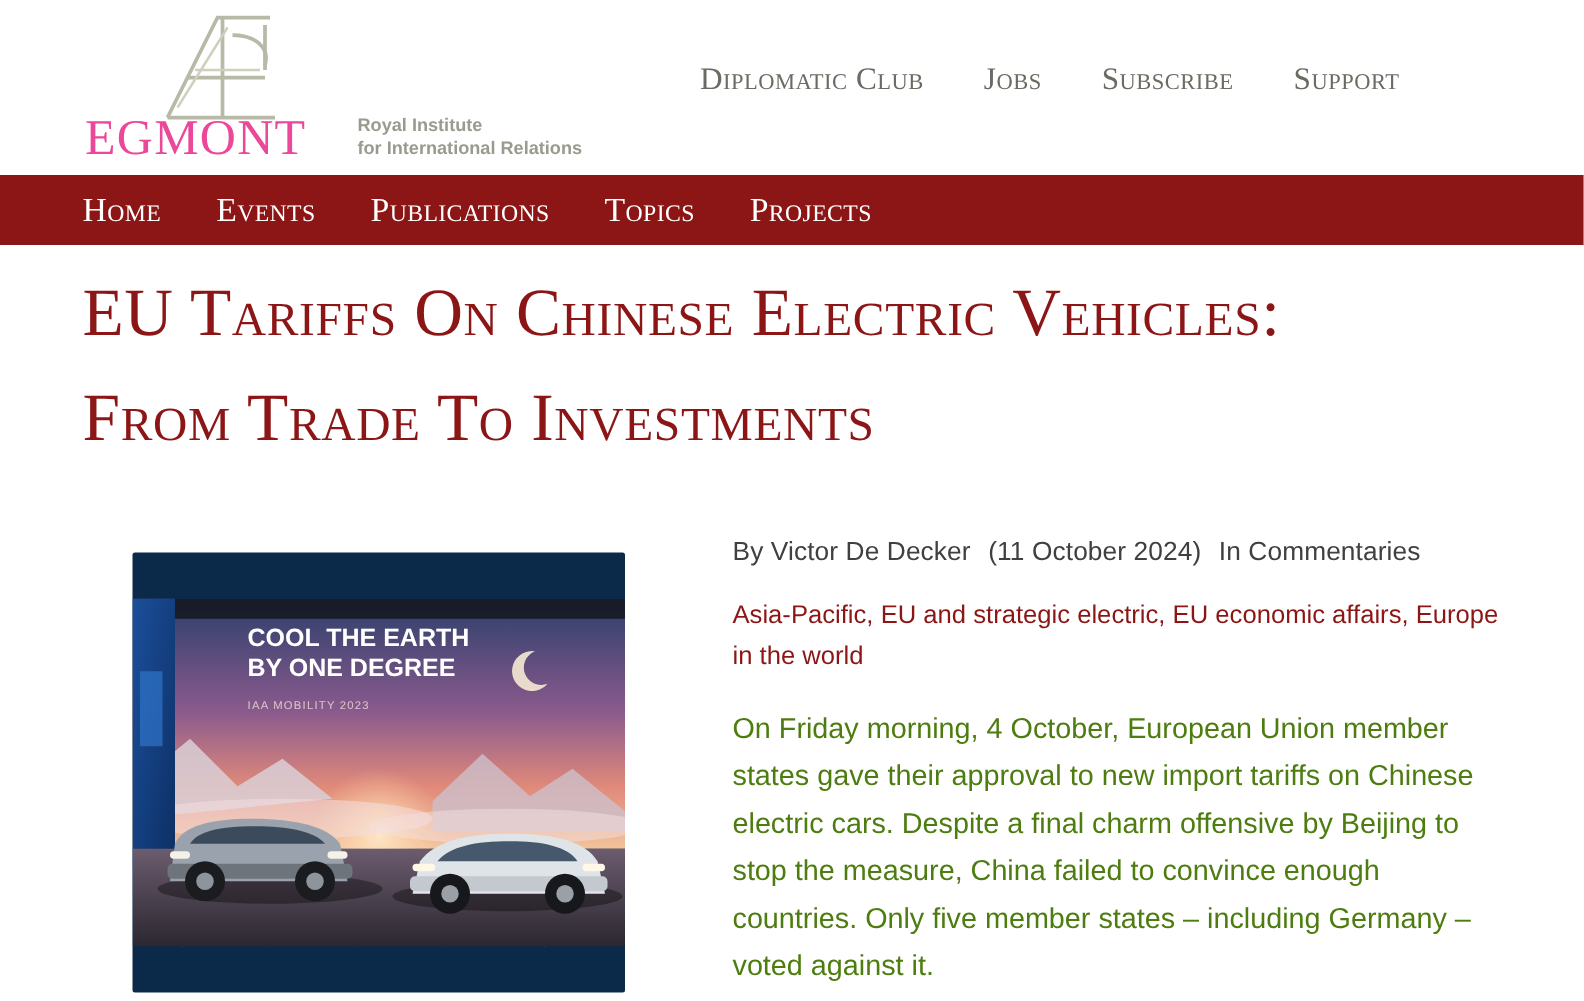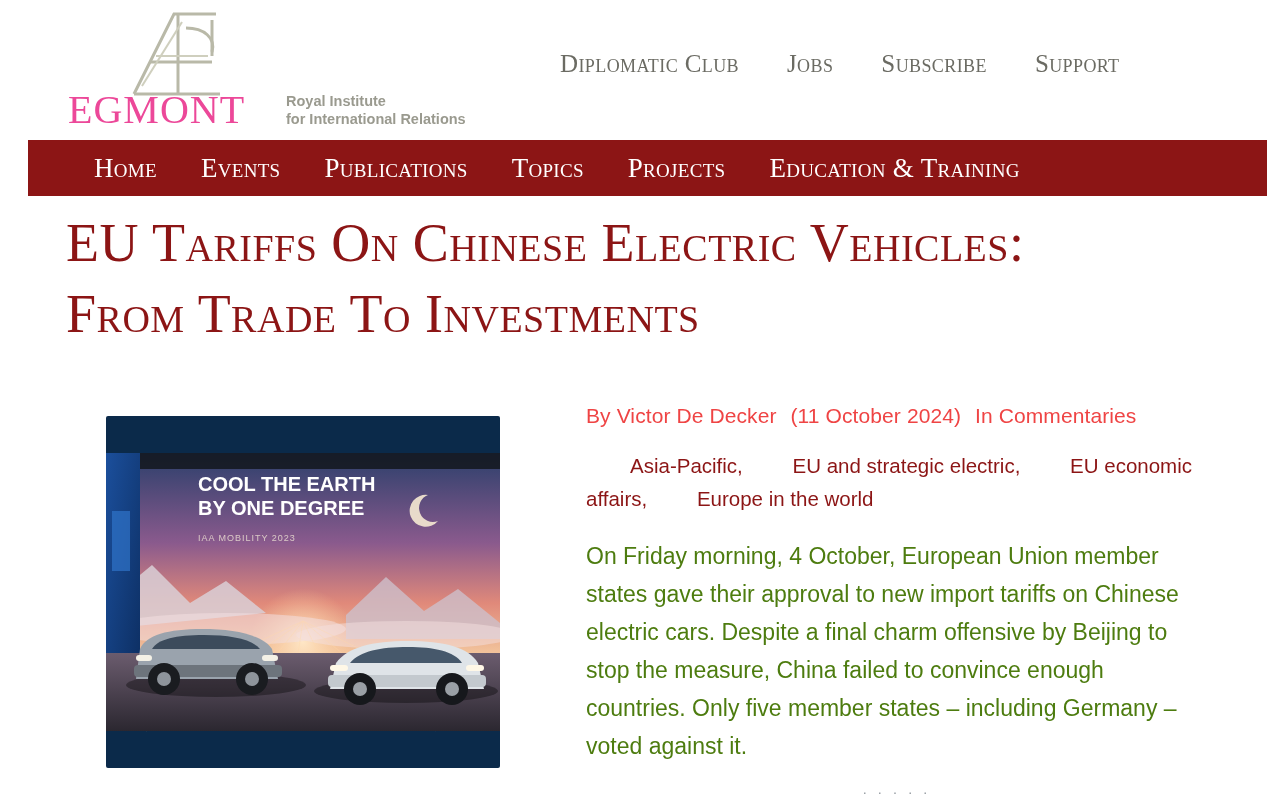--- a/index.html
+++ b/index.html
@@ -77,42 +77,41 @@
 
   
   .main-nav {
     background: #8c1515;
     height: 56px;
     display: flex;
     align-items: center;
     padding-left: 66px;
     gap: 44px;
     box-sizing: border-box;
-    margin-left: 28px;
   }
   .main-nav a {
     font-family: "Liberation Serif", serif;
     font-size: 27px;
     color: #ffffff;
     text-decoration: none;
     letter-spacing: 0.3px;
     white-space: nowrap;
     font-variant: small-caps;
     text-transform: capitalize;
   }
 
   
   .article {
     padding: 0 60px 0 66px;
   }
   .article-title {
     font-family: "Liberation Serif", serif;
     color: #8c1515;
     font-size: 54px;
-    line-height: 71px;
+    line-height: 84px;
     font-weight: 400;
     margin: 12px 0 0 0;
     letter-spacing: 0.5px;
     max-width: 1050px;
     font-variant: small-caps;
     text-transform: capitalize;
   }
 
   .content-row {
     display: flex;
@@ -130,35 +129,34 @@
   }
   .fig-svg { display: block; width: 100%; height: 100%; }
 
   .meta-col {
     flex: 1 1 auto;
     padding-top: 4px;
     max-width: 740px;
   }
   .byline {
     font-size: 21px;
-    color: #ef4444;
+    color: #404040;
     margin: 0 0 20px 0;
     letter-spacing: 0.1px;
   }
   .byline .sep { display: inline-block; width: 8px; }
   .tags {
     font-size: 20.5px;
     line-height: 33px;
     color: #8c1515;
     margin-bottom: 22px;
   }
   .tags a {
     color: #8c1515;
     text-decoration: none;
-    margin-left: 44px;
   }
   .tags .comma { color: #8c1515; }
   .lede {
     font-size: 23px;
     line-height: 38px;
     color: #4d7c0f;
     margin: 0;
   }
   .dots {
     text-align: center;
@@ -202,21 +200,20 @@
     <a href="#">Support</a>
   </nav>
 </div>
 
 <nav class="main-nav">
   <a href="#">Home</a>
   <a href="#">Events</a>
   <a href="#">Publications</a>
   <a href="#">Topics</a>
   <a href="#">Projects</a>
-  <a href="#">Education &amp; Training</a>
 </nav>
 
 <main class="article">
 
   <h1 class="article-title">EU Tariffs on Chinese Electric Vehicles: from Trade to Investments</h1>
 
   <div class="content-row">
 
     <figure class="figure">
       <svg class="fig-svg" viewBox="0 0 394 278" xmlns="http://www.w3.org/2000/svg">

